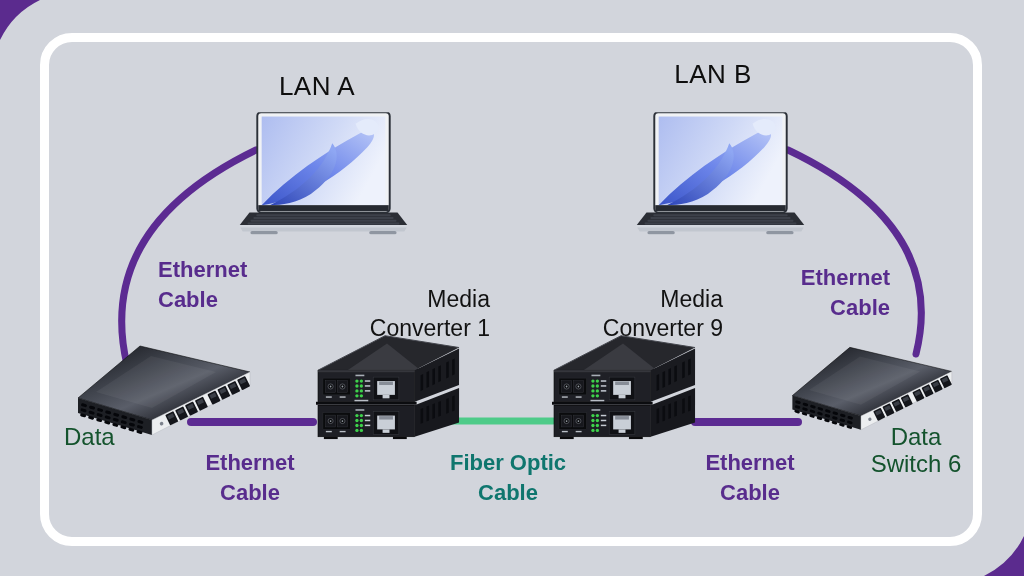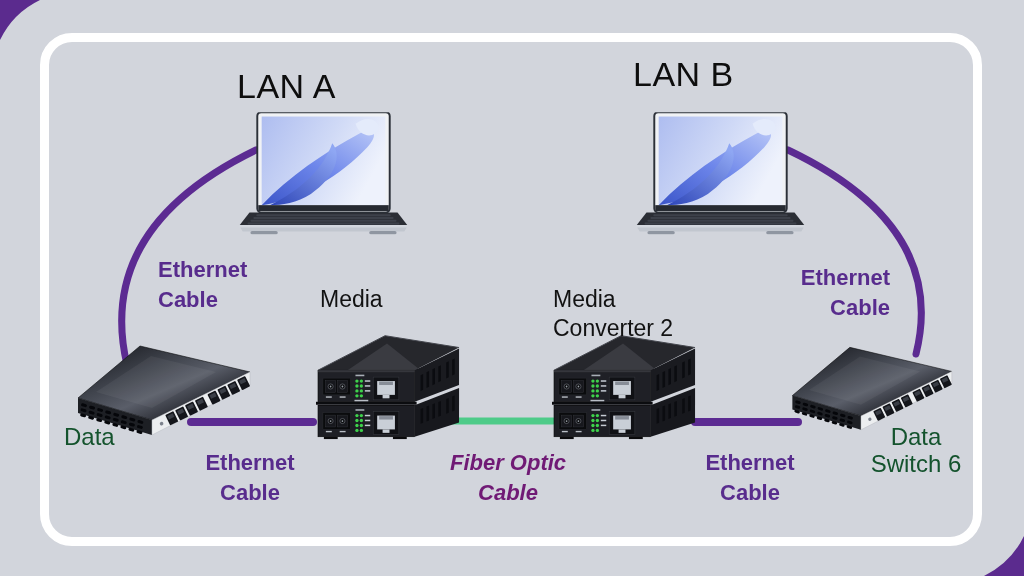--- a/index.html
+++ b/index.html
@@ -4,25 +4,25 @@
 <style>
   html,body{margin:0;padding:0;background:#d2d5dc;}
   #stage{position:relative;width:1024px;height:576px;background:#d2d5dc;overflow:hidden;
          font-family:"Liberation Sans","DejaVu Sans",sans-serif;}
   .frame{position:absolute;left:40px;top:33px;width:942px;height:513px;box-sizing:border-box;
          border:9px solid #ffffff;border-radius:32px;}
   .corner{position:absolute;width:44px;height:44px;}
   .corner.tl{left:0;top:0;}
   .corner.br{right:0;bottom:0;transform:rotate(180deg);}
   .txt{position:absolute;white-space:pre-line;}
-  .lan-title{font-size:34px;line-height:36px;color:#0e0e0e;text-align:left;width:160px;letter-spacing:.5px;}
-  .dev-label{font-size:23px;line-height:29px;color:#121212;text-align:left;width:170px;}
+  .lan-title{font-size:26px;line-height:36px;color:#0e0e0e;text-align:center;width:160px;letter-spacing:.5px;}
+  .dev-label{font-size:23px;line-height:29px;color:#121212;text-align:right;width:170px;}
   .sw-label{font-size:24px;line-height:27px;color:#14532d;}
   .cable-label{font-size:22px;line-height:30px;font-weight:bold;color:#582c8d;}
-  .cable-label.green{color:#701a75;font-style:italic;}
+  .cable-label.green{color:#0f766e;}
   .dev{position:absolute;z-index:2;}
   #connectors{position:absolute;left:0;top:0;z-index:1;}
   .lbl{z-index:3;}
 </style>
 </head>
 <body>
 
 <div id="stage">
 
   <svg class="corner tl" viewBox="0 0 44 44">
@@ -247,22 +247,22 @@
       <use href="#sym-switch"></use>
     </svg>
 
   <svg class="dev" style="left:316px;top:332px;width:146px;height:108px;" viewBox="0 0 148 108">
       <use href="#sym-conv"></use>
     </svg>
   <svg class="dev" style="left:552px;top:332px;width:146px;height:108px;" viewBox="0 0 148 108">
       <use href="#sym-conv"></use>
     </svg>
 
-  <div class="txt dev-label lbl" style="left:320px;top:285px;"><span>Media</span><br></div>
-  <div class="txt dev-label lbl" style="left:553px;top:285px;"><span>Media</span><br><span>Converter 2</span></div>
+  <div class="txt dev-label lbl" style="left:320px;top:285px;"><span>Media</span><br><span>Converter 1</span></div>
+  <div class="txt dev-label lbl" style="left:553px;top:285px;"><span>Media</span><br><span>Converter 9</span></div>
 
   <div class="txt sw-label lbl" style="left:64px;top:423px;text-align:left;"><span>Data</span><br></div>
   <div class="txt sw-label lbl" style="left:866px;top:423px;width:100px;text-align:center;"><span>Data</span><br><span>Switch 6</span></div>
 
   <div class="txt cable-label lbl" style="left:158px;top:255px;text-align:left;"><span>Ethernet</span><br><span>Cable</span></div>
   <div class="txt cable-label lbl" style="left:740px;top:263px;width:150px;text-align:right;"><span>Ethernet</span><br><span>Cable</span></div>
   <div class="txt cable-label lbl" style="left:165px;top:448px;width:170px;text-align:center;"><span>Ethernet</span><br><span>Cable</span></div>
   <div class="txt cable-label green lbl" style="left:413px;top:448px;width:190px;text-align:center;"><span>Fiber Optic</span><br><span>Cable</span></div>
   <div class="txt cable-label lbl" style="left:665px;top:448px;width:170px;text-align:center;"><span>Ethernet</span><br><span>Cable</span></div>
 

